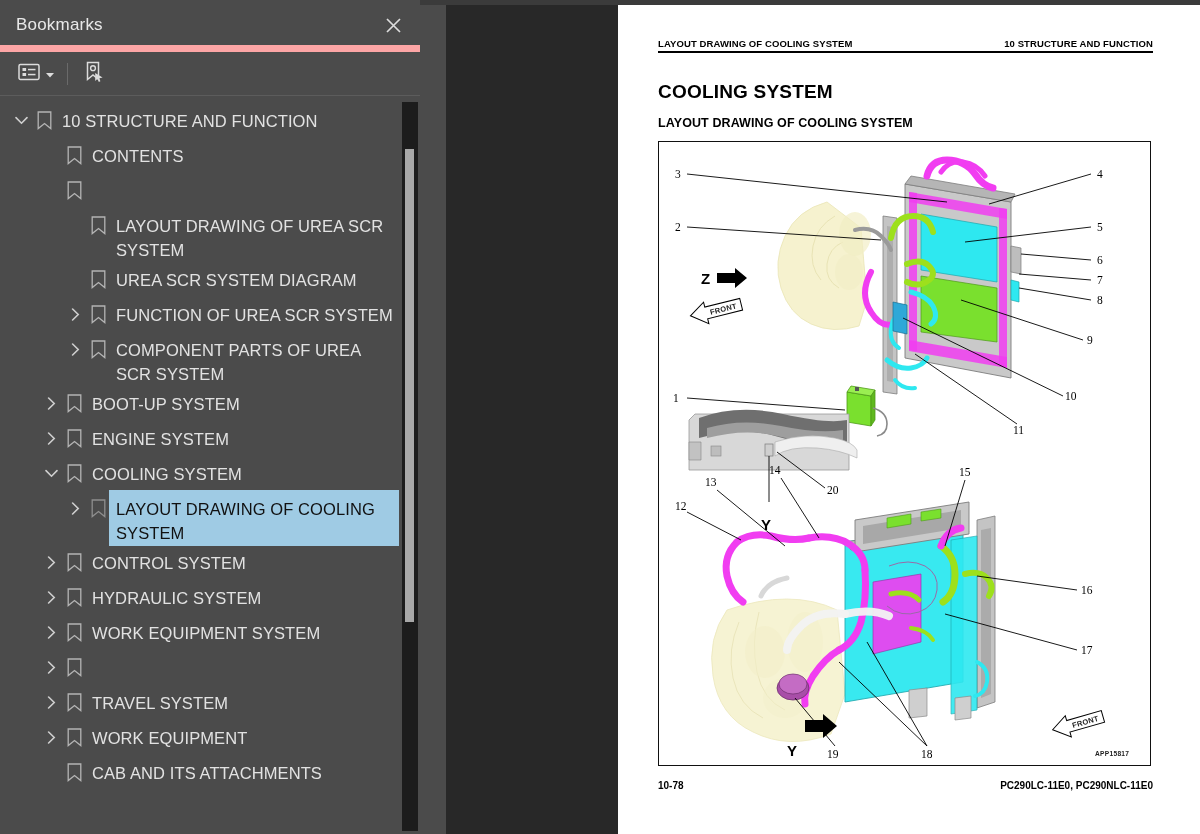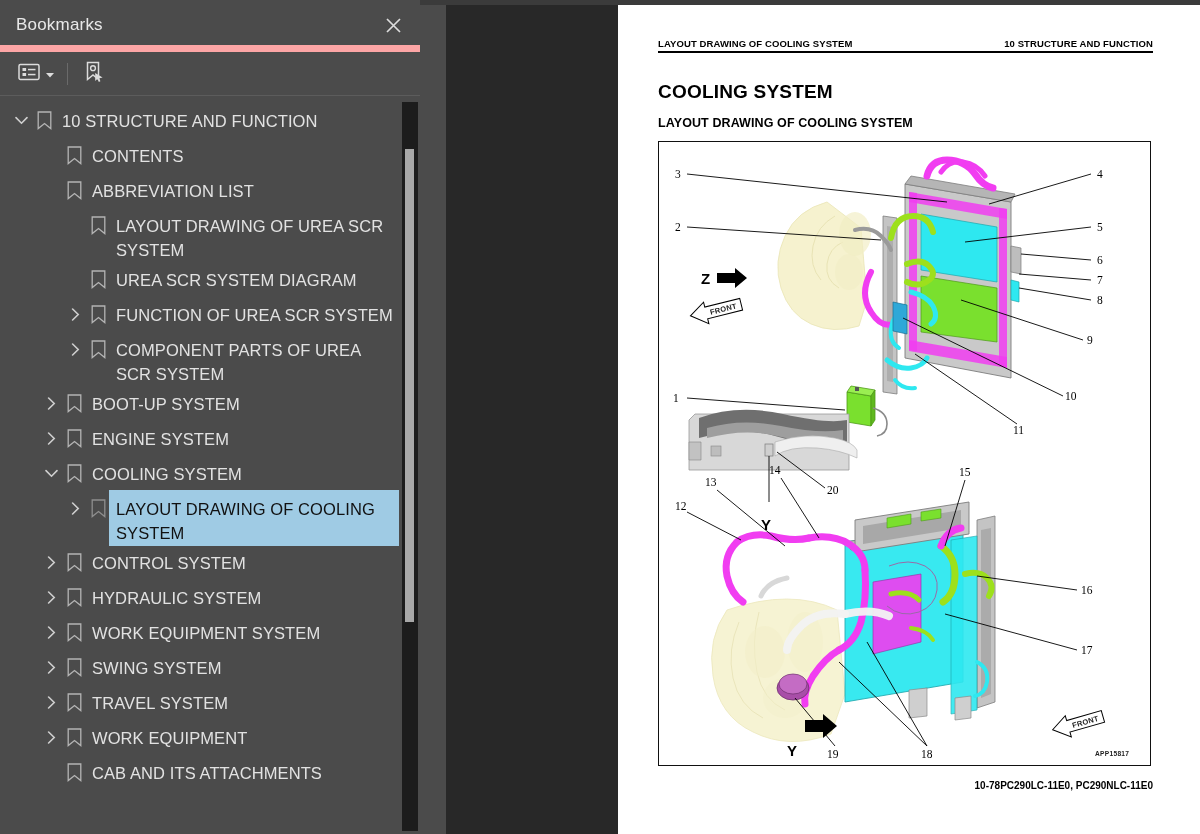--- a/index.html
+++ b/index.html
@@ -190,21 +190,21 @@
     margin-top: 11px;
     width: 493px; height: 625px;
     border: 1.6px solid #111;
     background: #fff;
     overflow: hidden;
   }
 
   .doc-footer {
     position: relative;
     margin-top: 14px;
-    display: flex; justify-content: flex-end; align-items: baseline;
+    display: flex; justify-content: space-between; align-items: baseline;
     font-size: 10px; font-weight: bold; color: #000;
   }
 
   
   .fig-svg { position: absolute; left: 0; top: 0; }
 
   .cal { font-family: "Liberation Serif", serif; font-size: 11.5px; fill: #000; }
   .axlbl { font-family: "Liberation Sans", sans-serif; font-size: 15px; font-weight: bold; fill: #000; }
   .drawcode { font-family: "Liberation Sans", sans-serif; font-size: 6.6px; font-weight: bold; fill: #222; letter-spacing: .3px;}
   .lead { stroke: #000; stroke-width: 0.9; fill: none; }
@@ -280,21 +280,20 @@
           </span>
           <span class="tree-label">CONTENTS</span>
         </div>
         <div class="tree-row lvl1">
           <span class="tw-chevron empty"></span>
           <span class="bm-ico">
             <svg width="15" height="19" viewBox="0 0 15 19">
               <path d="M1.2 1 h12.6 v16.6 l-6.3 -5 l-6.3 5 Z" fill="none" stroke="currentColor" stroke-width="1.3"></path>
             </svg>
           </span>
-          <span class="tree-label">ABBREVIATION LIST</span>
         </div>
         <div class="tree-row lvl2">
           <span class="tw-chevron empty"></span>
           <span class="bm-ico">
             <svg width="15" height="19" viewBox="0 0 15 19">
               <path d="M1.2 1 h12.6 v16.6 l-6.3 -5 l-6.3 5 Z" fill="none" stroke="currentColor" stroke-width="1.3"></path>
             </svg>
           </span>
           <span class="tree-label">LAYOUT DRAWING OF UREA SCR SYSTEM</span>
         </div>
@@ -428,21 +427,20 @@
           <span class="tw-chevron">
             <svg width="9" height="13" viewBox="0 0 9 13">
               <path d="M1.6 1 L7.2 6.5 L1.6 12" fill="none" stroke="currentColor" stroke-width="1.6" stroke-linecap="round"></path>
             </svg>
           </span>
           <span class="bm-ico">
             <svg width="15" height="19" viewBox="0 0 15 19">
               <path d="M1.2 1 h12.6 v16.6 l-6.3 -5 l-6.3 5 Z" fill="none" stroke="currentColor" stroke-width="1.3"></path>
             </svg>
           </span>
-          <span class="tree-label">SWING SYSTEM</span>
         </div>
         <div class="tree-row lvl1">
           <span class="tw-chevron">
             <svg width="9" height="13" viewBox="0 0 9 13">
               <path d="M1.6 1 L7.2 6.5 L1.6 12" fill="none" stroke="currentColor" stroke-width="1.6" stroke-linecap="round"></path>
             </svg>
           </span>
           <span class="bm-ico">
             <svg width="15" height="19" viewBox="0 0 15 19">
               <path d="M1.2 1 h12.6 v16.6 l-6.3 -5 l-6.3 5 Z" fill="none" stroke="currentColor" stroke-width="1.3"></path>

